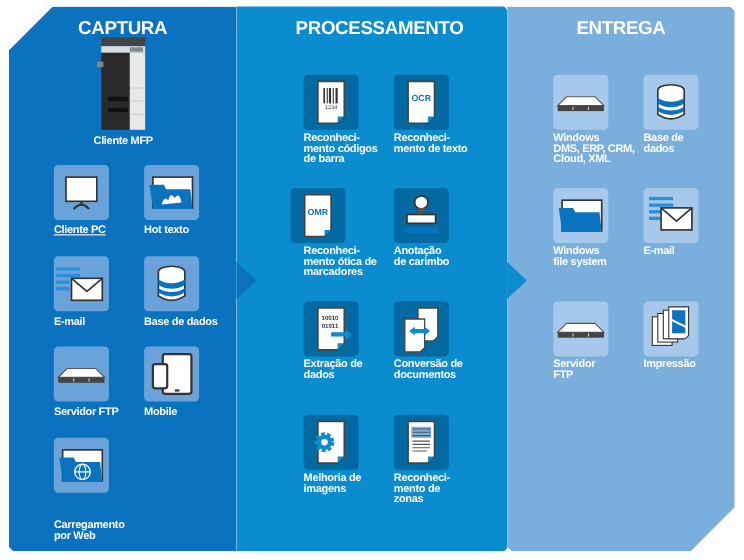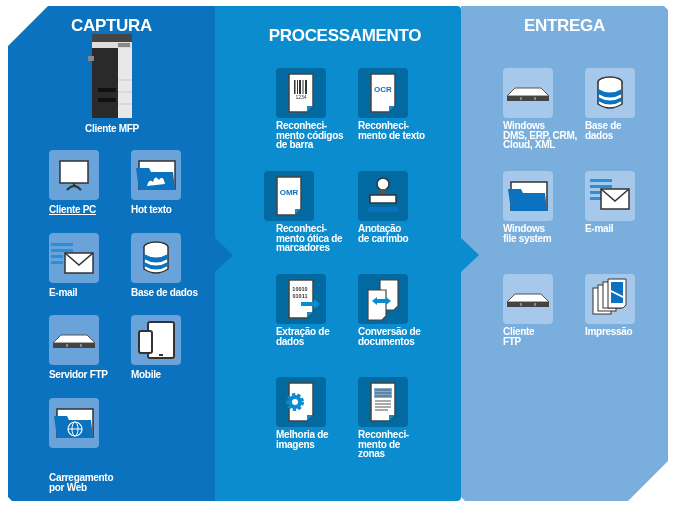--- a/index.html
+++ b/index.html
@@ -29,21 +29,21 @@
 </head>
 <body>
 
 <div class="panel p-cap"></div>
 <div class="panel p-proc"></div>
 <div class="panel p-ent"></div>
 <div class="arrow a1"></div>
 <div class="arrow a2"></div>
 
 <div class="ptitle" style="left:8px;width:207px;">CAPTURA</div>
-<div class="ptitle" style="left:215px;width:260px;margin-top:10px;">PROCESSAMENTO</div>
+<div class="ptitle" style="left:215px;width:260px;">PROCESSAMENTO</div>
 <div class="ptitle" style="left:461px;width:207px;">ENTREGA</div>
 
 <div class="mfp">
   <svg viewBox="0 0 48 90" width="48" height="90">
     <rect x="4" y="4" width="40" height="8" fill="#444"></rect>
     <rect x="4" y="12" width="40" height="6" fill="#ddd"></rect>
     <rect x="30" y="13" width="12" height="4" fill="#888"></rect>
     <rect x="4" y="18" width="26" height="70" fill="#2a2a2a"></rect>
     <rect x="30" y="18" width="14" height="70" fill="#e8e8e8"></rect>
     <rect x="0" y="26" width="6" height="5" fill="#888"></rect>
@@ -275,21 +275,21 @@
 <div class="lbl" style="left:585px;top:224px;">E-mail</div>
 
 <div class="tile t-ent" style="left:503px;top:274px;">
   <svg viewBox="0 0 50 50">
     <path d="M12 20 L38 20 L46 28 L4 28 Z" fill="#fff" stroke="#555" stroke-width="1"></path>
     <rect x="4" y="28" width="42" height="5" fill="#444"></rect>
     <line x1="18" y1="29" x2="18" y2="32" stroke="#ccc"></line>
     <line x1="32" y1="29" x2="32" y2="32" stroke="#ccc"></line>
   </svg>
 </div>
-<div class="lbl" style="left:503px;top:327px;">Cliente
+<div class="lbl" style="left:503px;top:327px;">Servidor
 FTP</div>
 
 <div class="tile t-ent" style="left:585px;top:274px;">
   <svg viewBox="0 0 50 50">
     <rect x="8" y="14" width="18" height="26" fill="#fff" stroke="#333" stroke-width="1"></rect>
     <rect x="13" y="11" width="18" height="26" fill="#fff" stroke="#333" stroke-width="1"></rect>
     <rect x="18" y="8" width="18" height="26" fill="#fff" stroke="#333" stroke-width="1"></rect>
     <path d="M23 5 H41 V31 L38 34 H23 Z" fill="#fff" stroke="#333" stroke-width="1"></path>
     <path d="M26 8 H38 V22 L26 16 Z" fill="#0a72bf"></path>
     <path d="M26 18 L38 24 V29 H26 Z" fill="#0a72bf"></path>

